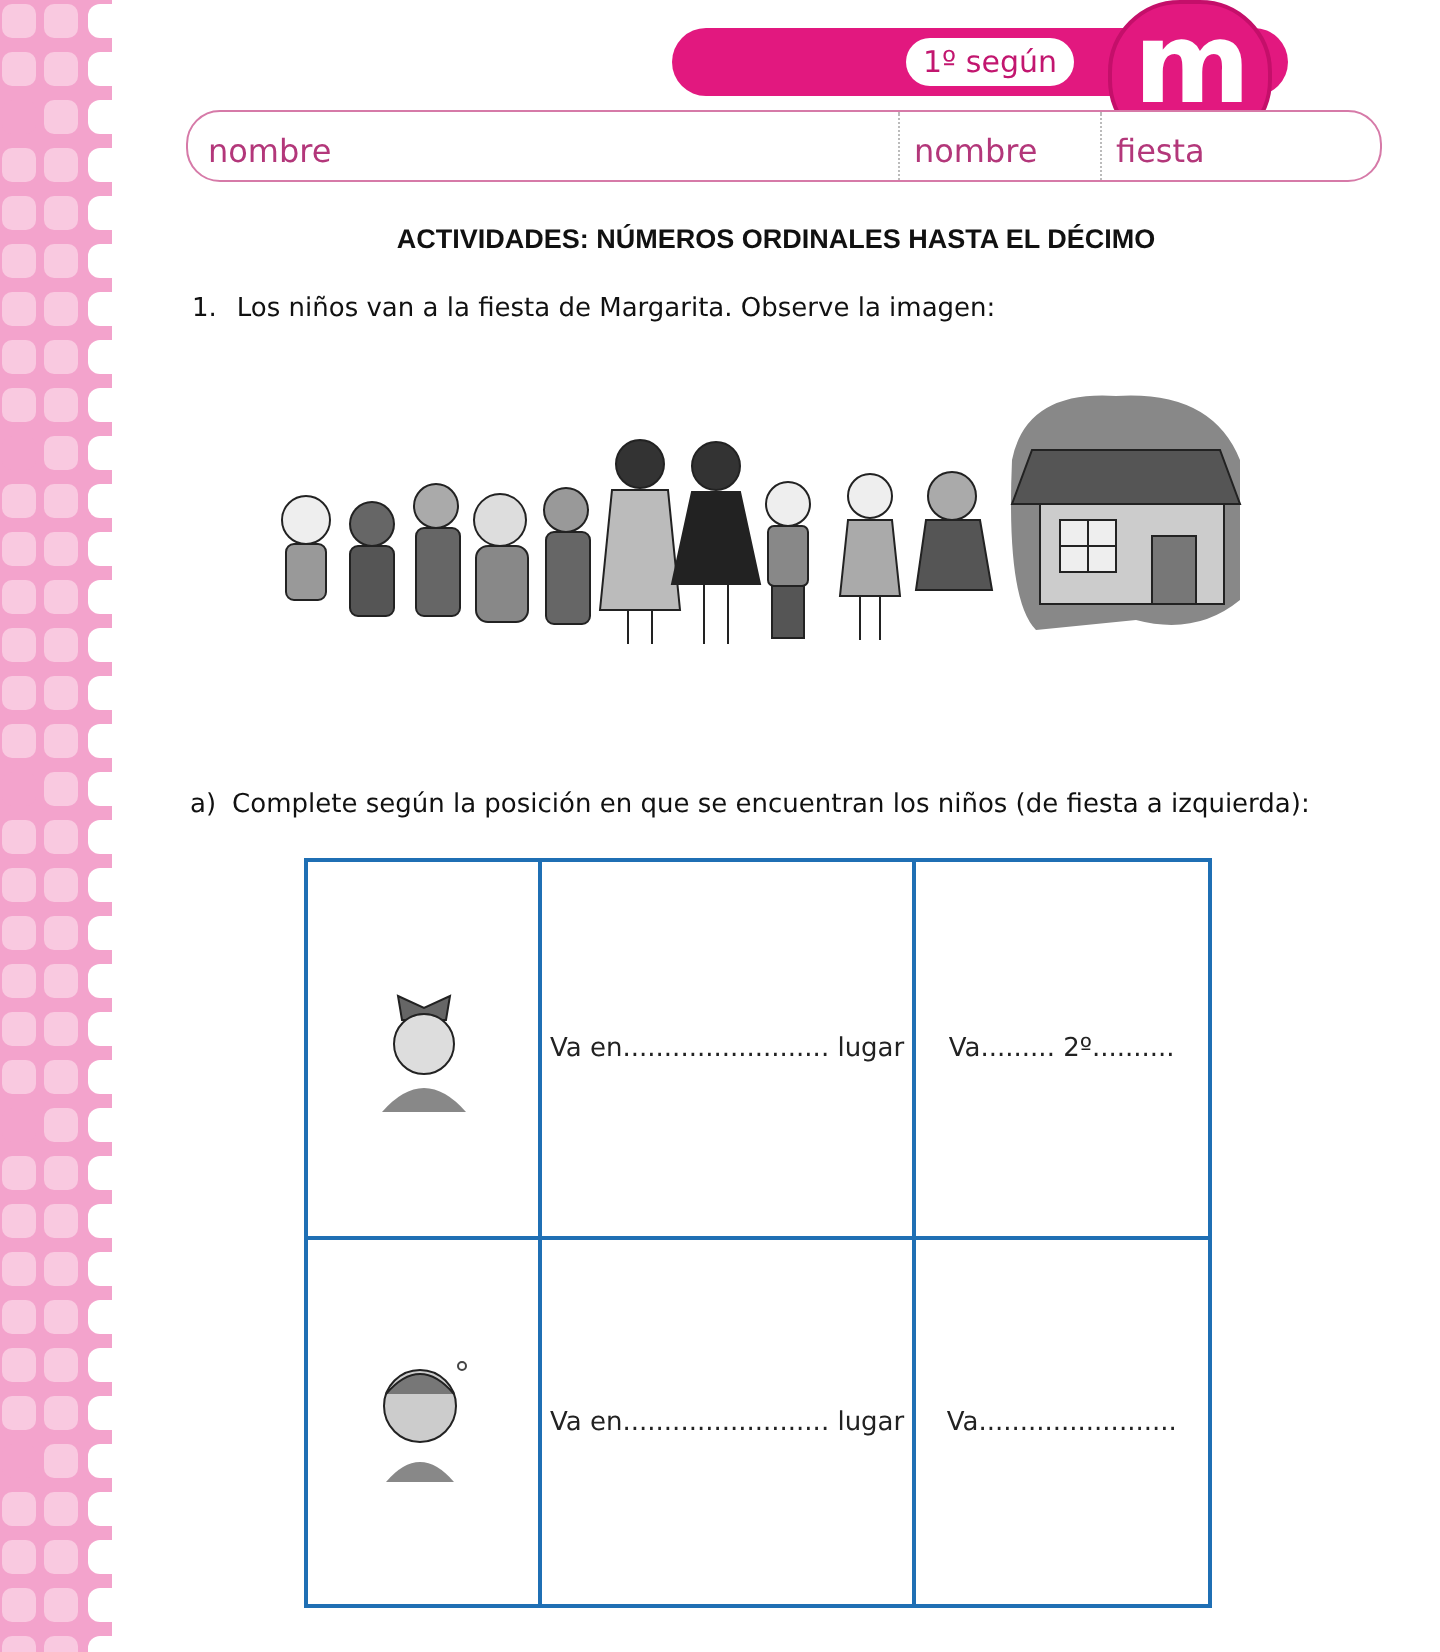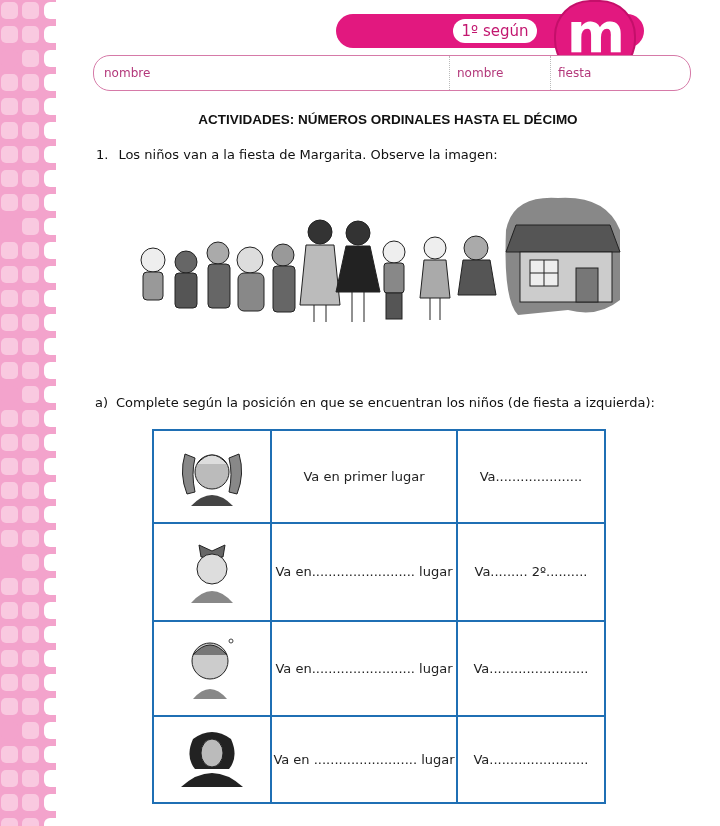--- a/index.html
+++ b/index.html
@@ -41,21 +41,21 @@
     color: #fff; font-weight: bold; font-size: 56px; line-height: 62px; text-align: center;
     font-family: "DejaVu Sans", sans-serif; letter-spacing: -2px;
   }
 
   
   .info-bar {
     position: absolute; left: 93px; top: 55px; width: 596px; height: 34px;
     border: 1px solid #d67aa8; border-radius: 17px; background: #fff;
   }
   .info-label {
-    position: absolute; top: 10px; font-size: 12px; color: #b3377a;
+    position: absolute; top: 10px; font-size: 16px; color: #b3377a;
     font-family: "DejaVu Sans", sans-serif;
   }
   .info-divider {
     position: absolute; top: 0; height: 34px; border-left: 1px dotted #bbb;
   }
 
   .title {
     position: absolute; left: 0; width: 720px; top: 112px; text-align: center;
     font-weight: bold; font-size: 13.5px; color: #111;
     padding-left: 56px; box-sizing: border-box;
@@ -282,33 +282,20 @@
     </g>
   </g>
 </svg>
 
 <div class="qa">
   <span class="num">a)</span><span>Complete según la posición en que se encuentran los niños (de fiesta a izquierda):</span>
 </div>
 
 <table class="ordinal">
   <tbody>
-      <tr>
-    <td class="pic">
-      <svg width="70" height="62" viewBox="0 0 70 62">
-        <path d="M8 10 Q2 30 10 50 L18 48 Q14 30 18 14 Z" fill="#888" stroke="#222"></path>
-        <path d="M62 10 Q68 30 60 50 L52 48 Q56 30 52 14 Z" fill="#888" stroke="#222"></path>
-        <circle cx="35" cy="28" r="17" fill="#bbb" stroke="#222"></circle>
-        <path d="M20 20 Q35 2 50 20" fill="#ddd" stroke="#222"></path>
-        <path d="M14 62 Q35 40 56 62 Z" fill="#444"></path>
-      </svg>
-    </td>
-    <td class="mid">Va en primer lugar</td>
-    <td class="right">Va.....................</td>
-  </tr>
   <tr>
     <td class="pic">
       <svg width="50" height="66" viewBox="0 0 50 66">
         <path d="M12 8 L25 14 L38 8 L36 20 L14 20 Z" fill="#666" stroke="#222"></path>
         <circle cx="25" cy="32" r="15" fill="#ddd" stroke="#222"></circle>
         <path d="M4 66 Q25 42 46 66 Z" fill="#888"></path>
       </svg>
     </td>
     <td class="mid">Va en......................... lugar</td>
     <td class="right">Va......... 2º..........</td>
@@ -318,25 +305,14 @@
       <svg width="54" height="64" viewBox="0 0 54 64">
         <circle cx="25" cy="26" r="18" fill="#ccc" stroke="#222"></circle>
         <path d="M8 20 Q25 0 42 20" fill="#777" stroke="#222"></path>
         <circle cx="46" cy="6" r="2" fill="none" stroke="#444"></circle>
         <path d="M8 64 Q25 44 42 64 Z" fill="#888"></path>
       </svg>
     </td>
     <td class="mid">Va en......................... lugar</td>
     <td class="right">Va........................</td>
   </tr>
-  <tr>
-    <td class="pic">
-      <svg width="66" height="58" viewBox="0 0 66 58">
-        <path d="M14 10 Q33 -4 52 10 Q60 28 50 40 L16 40 Q6 28 14 10 Z" fill="#222"></path>
-        <ellipse cx="33" cy="24" rx="11" ry="14" fill="#bbb" stroke="#222"></ellipse>
-        <path d="M2 58 Q33 30 64 58 Z" fill="#222"></path>
-      </svg>
-    </td>
-    <td class="mid">Va en ......................... lugar</td>
-    <td class="right">Va........................</td>
-  </tr>
 </tbody>
   </table>
 
 </body></html>

